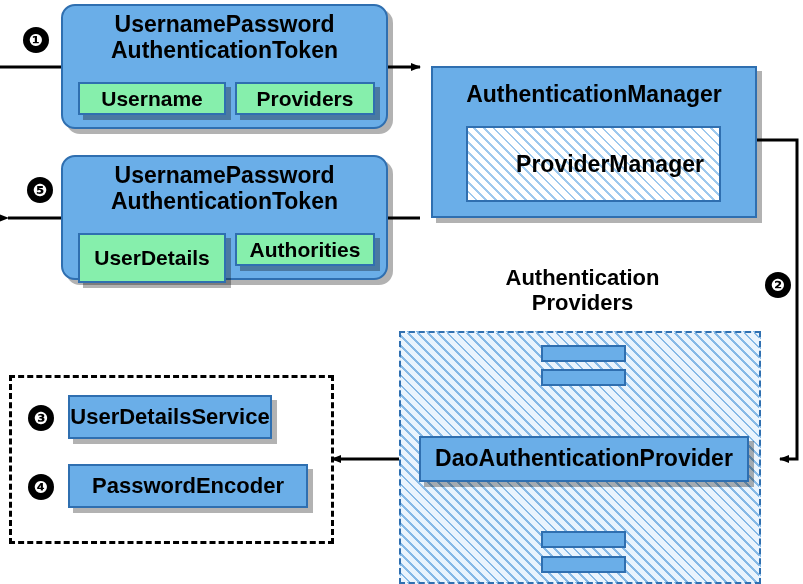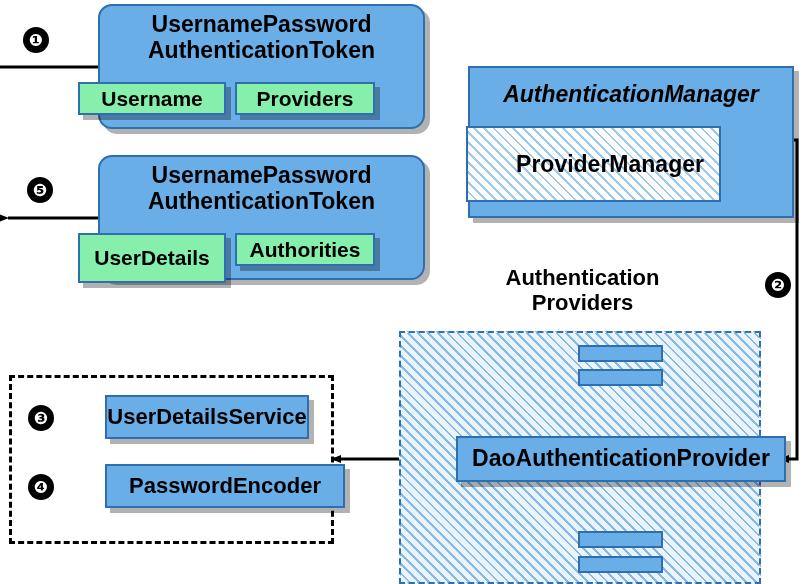--- a/index.html
+++ b/index.html
@@ -24,21 +24,20 @@
     background: #6aaee8;
     border: 2px solid #2f6fb0;
     box-sizing: border-box;
     color: #000;
     font-weight: bold;
     display: flex;
     align-items: center;
     justify-content: center;
     text-align: right;
     line-height: 1.12;
-    margin-left: 37px;
   }
   .shadow {
     box-shadow: 5px 5px 0 rgba(0,0,0,0.30);
   }
   .rounded {
     border-radius: 14px;
   }
   .innerwhite {
     background: #86efac;
     border: 2px solid #2f6fb0;
@@ -152,21 +151,21 @@
   <div class="abs innerwhite shadow" style="left:235px; top:82px; width:140px; height:33px; font-size:21px;">Providers</div>
 
   <div class="abs bluebox rounded shadow" style="left:61px; top:155px; width:327px; height:125px; flex-direction:column; justify-content:flex-start; padding-top:6px;">
     <div style="font-size:23px;">UsernamePassword</div>
     <div style="font-size:23px;">AuthenticationToken</div>
   </div>
   <div class="abs innerwhite shadow" style="left:78px; top:233px; width:148px; height:50px; font-size:21px;">UserDetails</div>
   <div class="abs innerwhite shadow" style="left:235px; top:233px; width:140px; height:33px; font-size:21px;">Authorities</div>
 
   <div class="abs bluebox shadow" style="left:431px; top:66px; width:326px; height:152px; flex-direction:column; justify-content:flex-start; padding-top:14px;">
-    <div style="font-size:23px;font-style:italic;">AuthenticationManager</div>
+    <div style="font-size:23px;">AuthenticationManager</div>
   </div>
   <div class="abs hatch" style="left:466px; top:126px; width:255px; height:76px; border:2px solid #2f6fb0; box-sizing:border-box; display:flex; align-items:center; justify-content:center;">
     <span style="font-size:23px; font-weight:bold;">ProviderManager</span>
   </div>
 
   <div class="abs label-static" style="left:470px; top:265px; width:225px; font-size:22px;">
     <div>Authentication</div>
     <div>Providers</div>
   </div>
 

